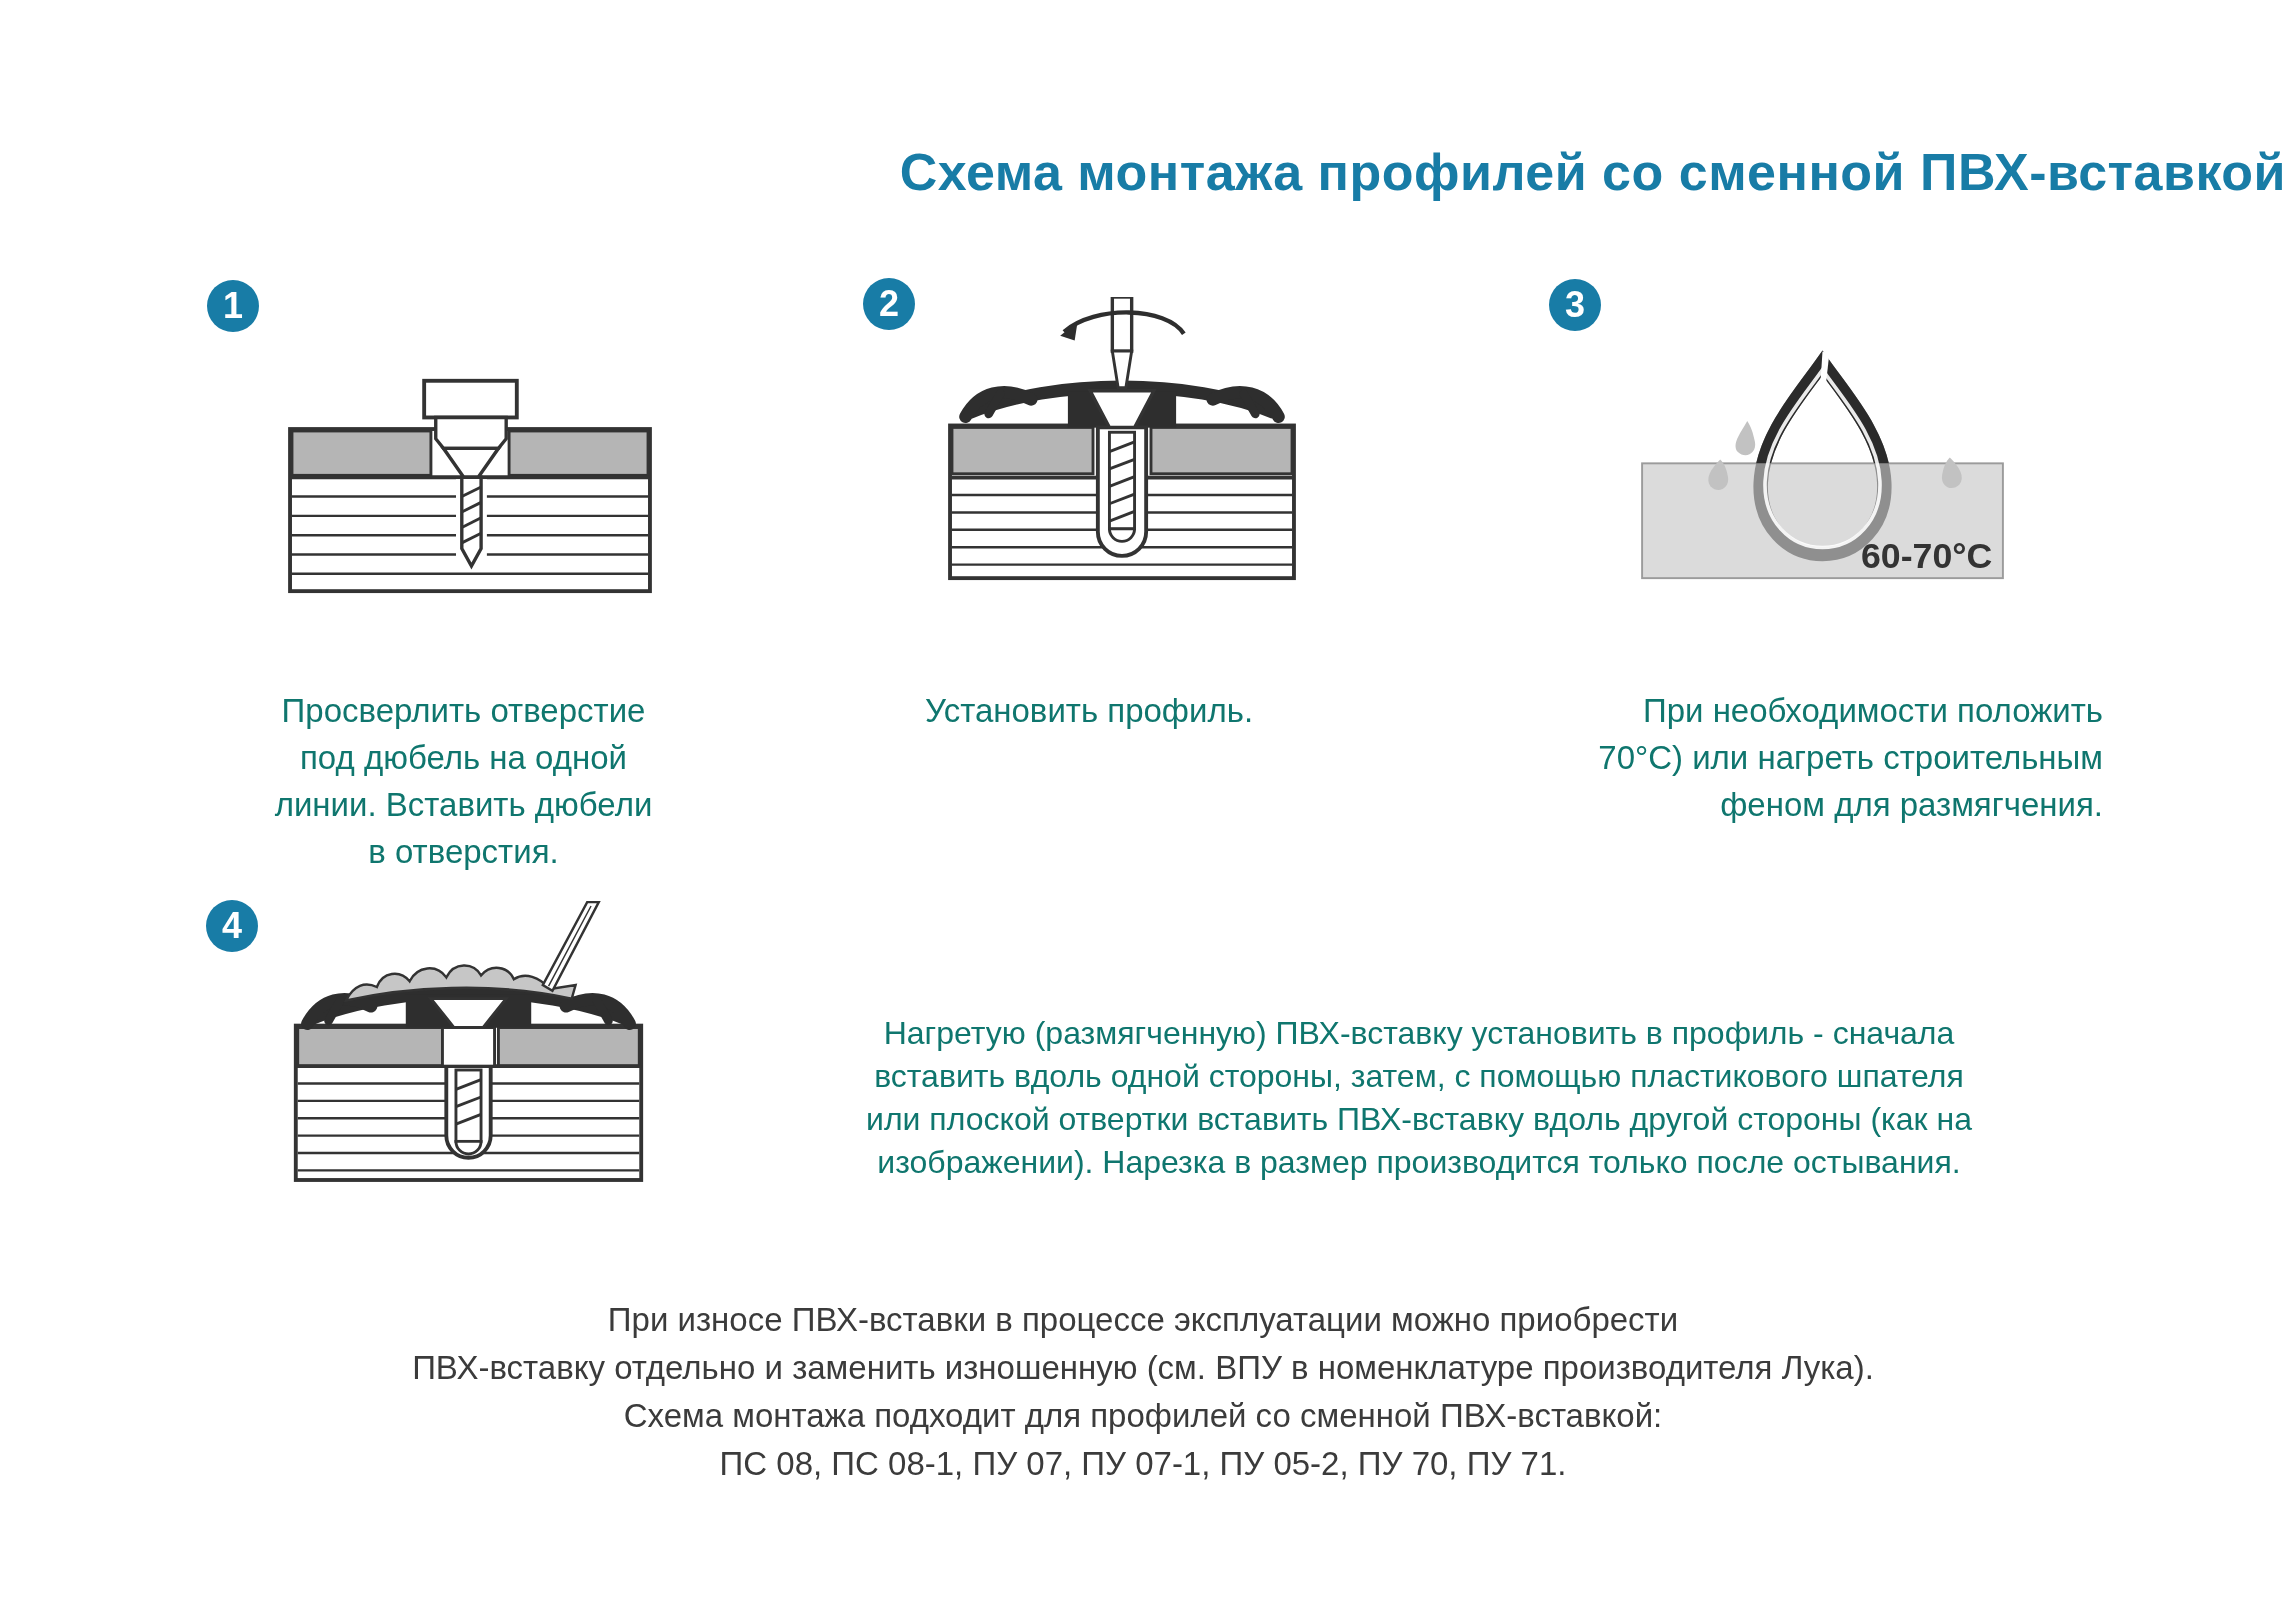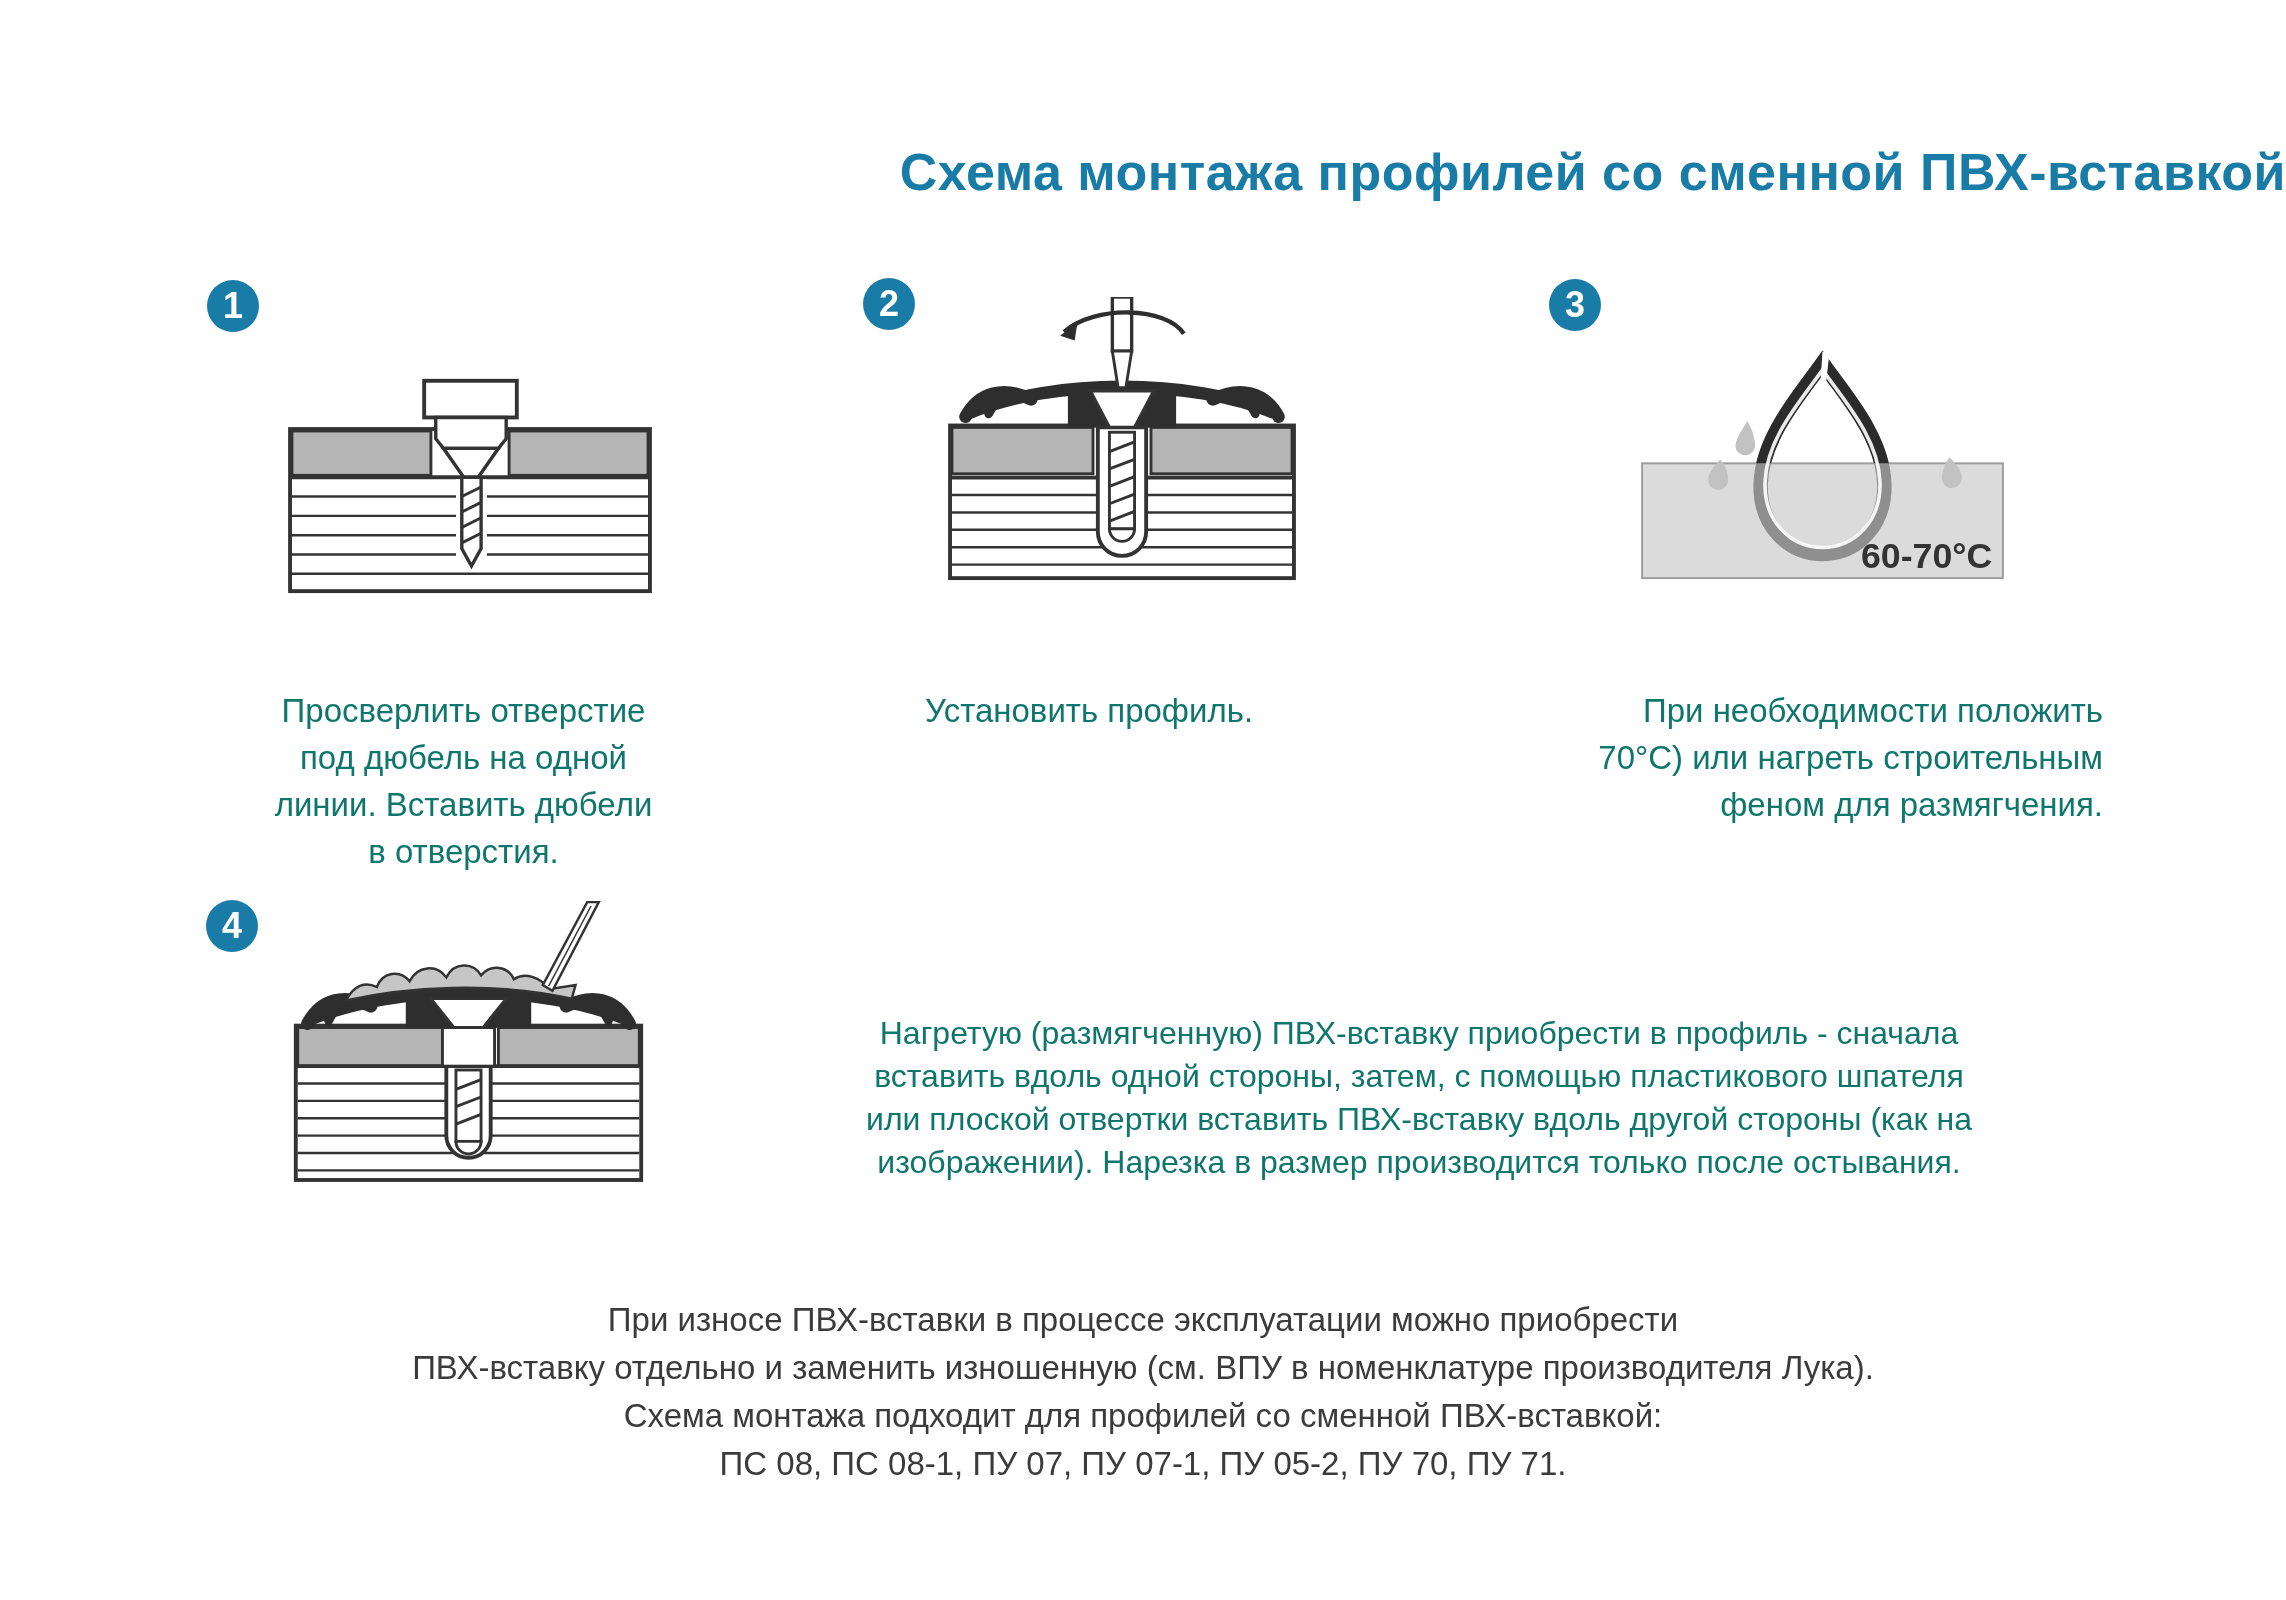--- a/index.html
+++ b/index.html
@@ -156,21 +156,21 @@
     <path d="M318,104 L330,125" stroke="#2E2E2E" stroke-width="9" stroke-linecap="round"></path>
     <rect x="120" y="98" width="130" height="34" fill="#2E2E2E"></rect>
     <path d="M146,102 h78 l-24,30 h-30 Z" fill="#fff" stroke="#333" stroke-width="3"></path>
 
     <path d="M58,104 C66,88 78,84 90,90 C96,74 114,72 124,84 C132,68 152,66 162,80 C170,64 190,64 198,78 C208,66 226,68 232,82 C244,74 258,80 270,92 L296,88 L292,102 C210,84 120,90 58,104 Z" fill="#C6C6C6" stroke="#333" stroke-width="2.5"></path>
 
     <polygon points="308,2 320,2 272,94 262,88" fill="#fff" stroke="#333" stroke-width="2.5"></polygon>
     <line x1="312" y1="6" x2="268" y2="89" stroke="#333" stroke-width="1.5"></line>
   </svg>
   <div class="caption small" style="left:666px;top:1012px;width:1506px;">
-    <div>Нагретую (размягченную) ПВХ-вставку приобрести в профиль - сначала</div>
+    <div>Нагретую (размягченную) ПВХ-вставку установить в профиль - сначала</div>
     <div>вставить вдоль одной стороны, затем, с помощью пластикового шпателя</div>
     <div>или плоской отвертки вставить ПВХ-вставку вдоль другой стороны (как на</div>
     <div>изображении). Нарезка в размер производится только после остывания.</div>
   </div>
 
   <div class="footer">
     <div>При износе ПВХ-вставки в процессе эксплуатации можно приобрести</div>
     <div>ПВХ-вставку отдельно и заменить изношенную (см. ВПУ в номенклатуре производителя Лука).</div>
     <div>Схема монтажа подходит для профилей со сменной ПВХ-вставкой:</div>
     <div>ПС 08, ПС 08-1, ПУ 07, ПУ 07-1, ПУ 05-2, ПУ 70, ПУ 71.</div>

